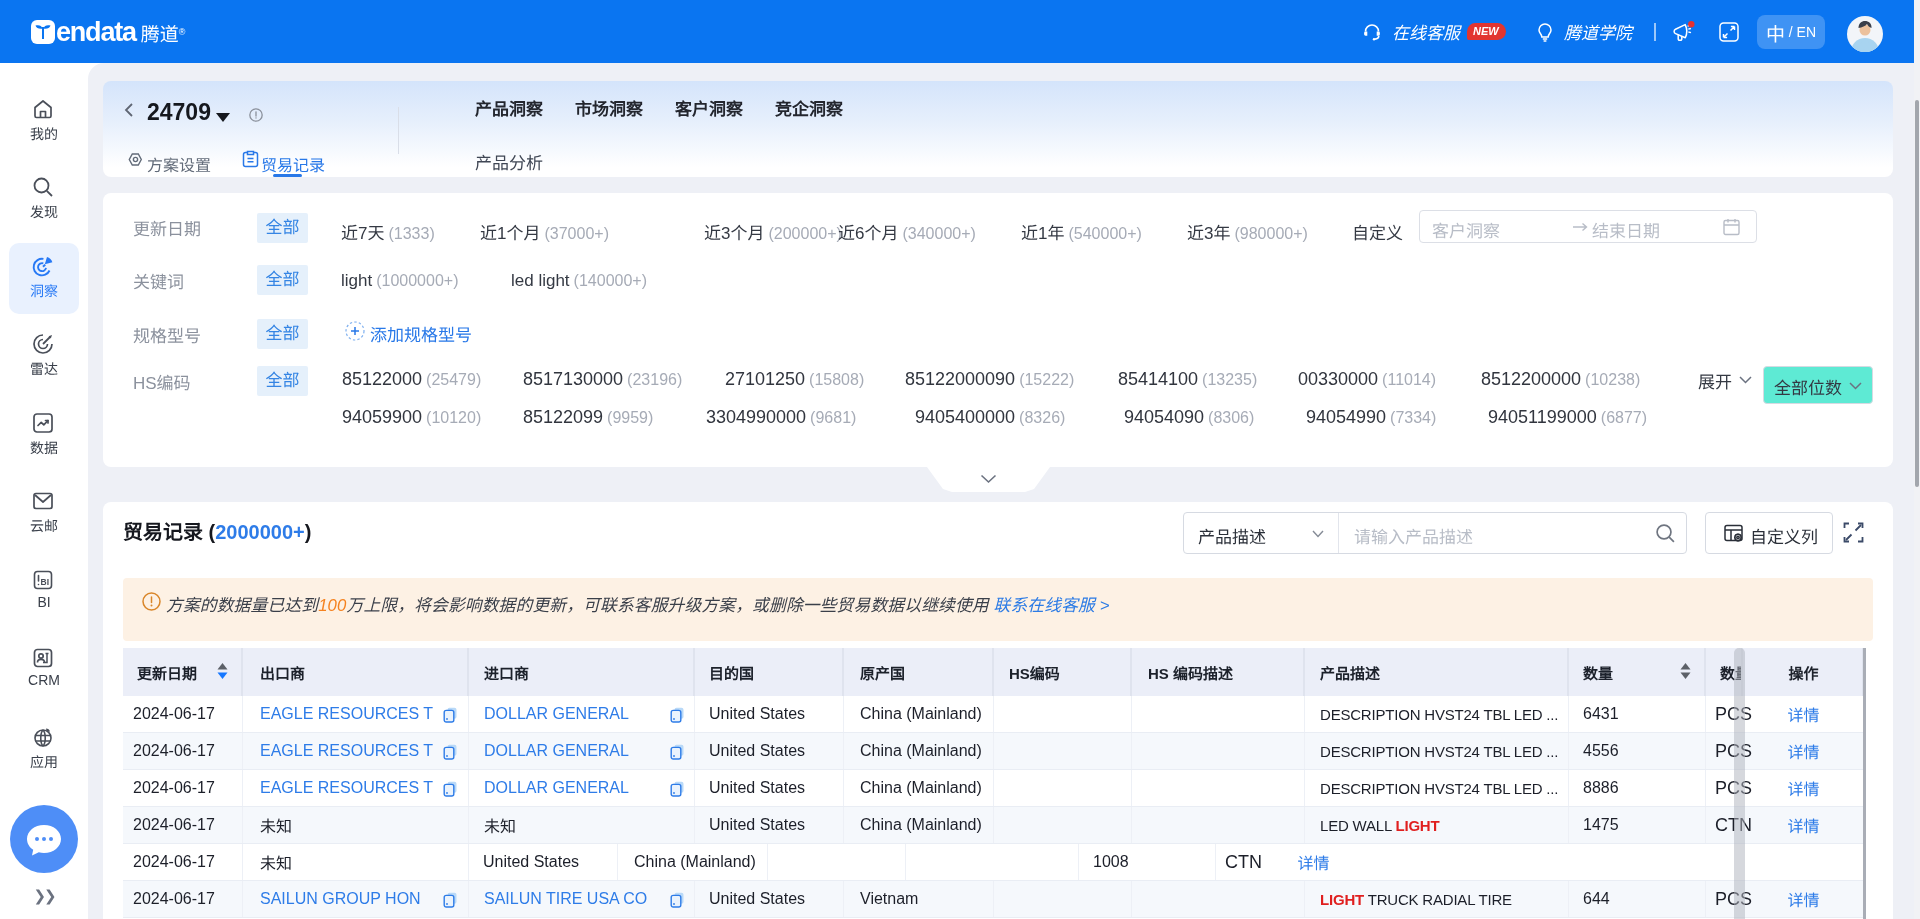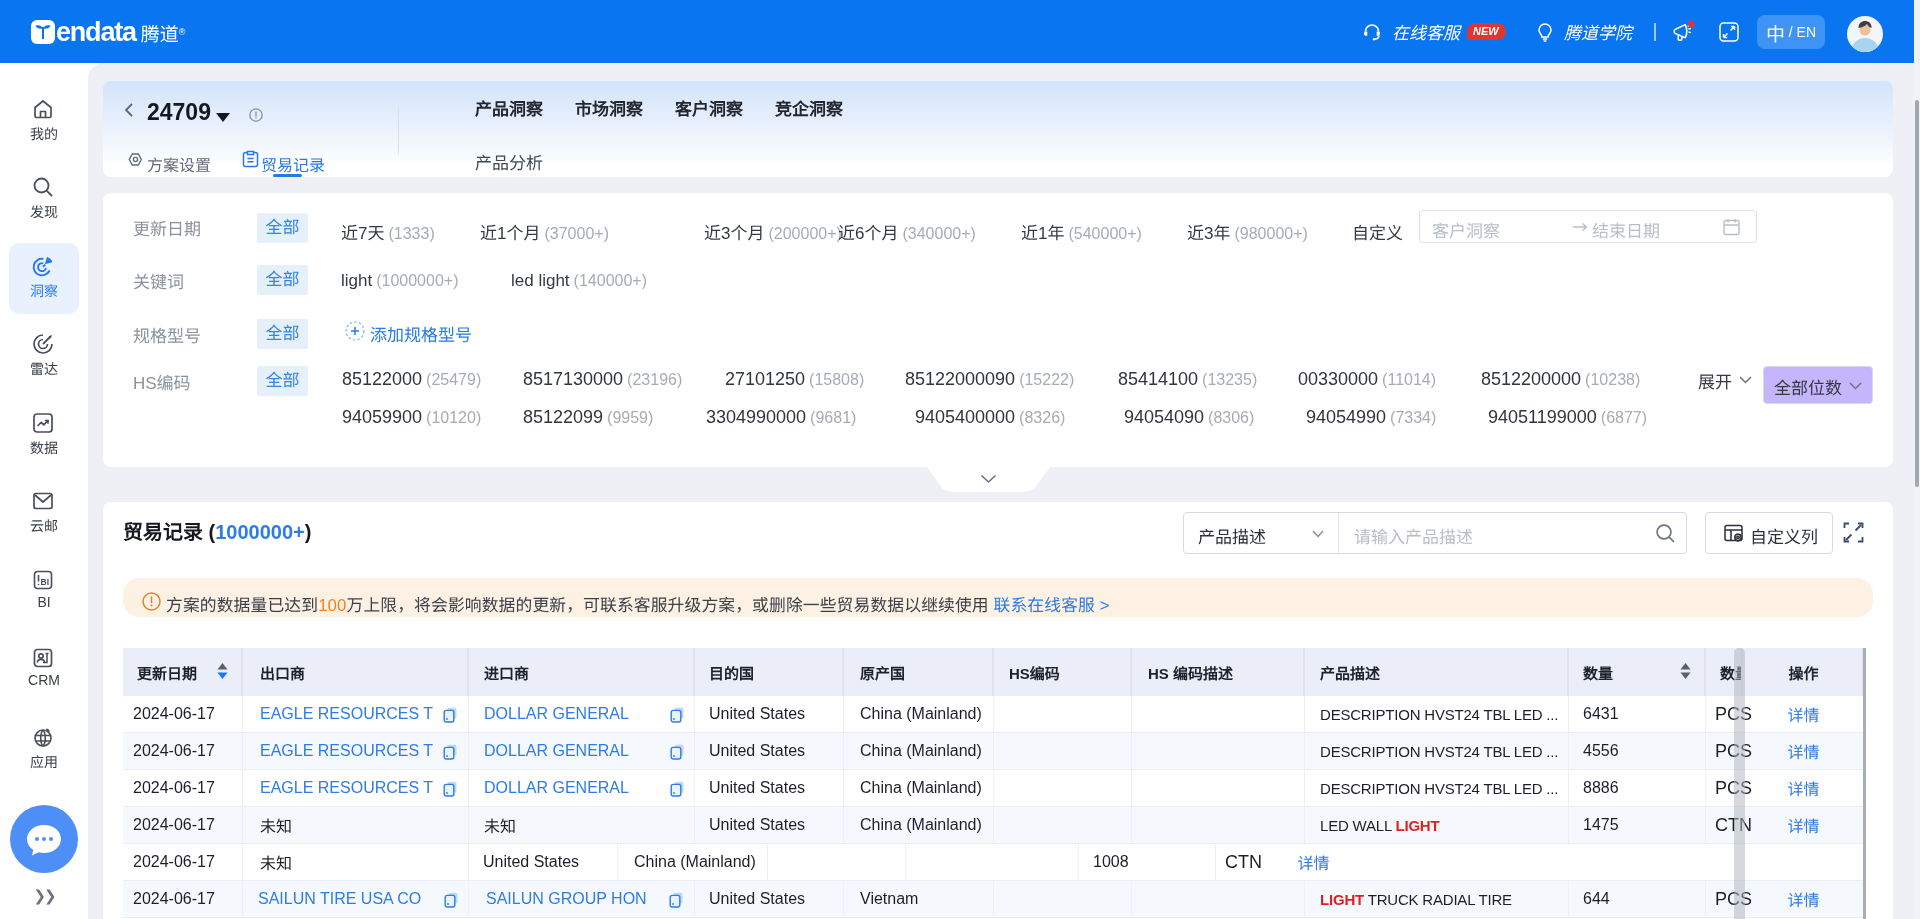--- a/index.html
+++ b/index.html
@@ -382,34 +382,34 @@
     </div>
   <div class="f-row" style="left:1385px; top:214px;">
       <span class="hs-num">94051199000</span>
       <span class="cnt">(6877)</span>
     </div>
 
   <div class="abs" style="left:1595px; top:175px; font-size:17px; color:#343943;">展开</div>
   <svg class="abs" style="left:1636px; top:183px" width="13" height="8" viewBox="0 0 13 8" fill="none" stroke="#6b7280" stroke-width="1.5">
       <path d="M1 1 L6.5 6.5 L12 1"></path>
     </svg>
-  <div class="abs" style="left:1660px; top:173px; width:110px; height:38px; border:1px solid #d6dae2; border-radius:4px; background:#c4b5fd;">
+  <div class="abs" style="left:1660px; top:173px; width:110px; height:38px; border:1px solid #d6dae2; border-radius:4px; background:#5eead4;">
     <span class="abs" style="left:10px; top:7px; font-size:17px; color:#343943;">全部位数</span>
     <svg class="abs" style="left:85px; top:15px" width="13" height="8" viewBox="0 0 13 8" fill="none" stroke="#6b7280" stroke-width="1.5">
         <path d="M1 1 L6.5 6.5 L12 1"></path>
       </svg>
   </div>
 
   <div class="abs" style="left:824px; top:274px; width:123px; height:25px; background:#fff; clip-path:polygon(0 0, 123px 0, 107px 22px, 98px 25px, 25px 25px, 16px 22px);"></div>
   <svg class="abs" style="left:877px; top:281px" width="17" height="10" viewBox="0 0 17 10" fill="none" stroke="#6b7280" stroke-width="1.6">
       <path d="M1.5 1.5 L8.5 8 L15.5 1.5"></path>
     </svg>
 </div>
 <div class="card" id="card-table">
-  <div class="abs" style="left:20px; top:14px; font-size:20px; font-weight:bold; color:#16181f;">贸易记录 <span style="font-weight:bold">(</span><span style="color:#2e7ce8">1000000+</span><span>)</span></div>
+  <div class="abs" style="left:20px; top:14px; font-size:20px; font-weight:bold; color:#16181f;">贸易记录 <span style="font-weight:bold">(</span><span style="color:#2e7ce8">2000000+</span><span>)</span></div>
 
   <div class="abs" style="left:1080px; top:10px; width:504px; height:42px; border:1px solid #d6dae2; border-radius:4px; background:#fff;">
     <span class="abs" style="left:14px; top:10px; font-size:17px; color:#2a2f38;">产品描述</span>
     <svg class="abs" style="left:128px; top:17px" width="12" height="8" viewBox="0 0 12 8" fill="none" stroke="#858b96" stroke-width="1.4">
         <path d="M1 1 L6 6.5 L11 1"></path>
       </svg>
     <div class="abs" style="left:154px; top:0; width:1px; height:40px; background:#e2e5ec;"></div>
     <span class="abs" style="left:170px; top:10px; font-size:17px; color:#b8bdc7;">请输入产品描述</span>
     <svg class="abs" style="left:471px; top:10px" width="21" height="21" viewBox="0 0 20 20" fill="none" stroke="#6f7580" stroke-width="1.6">
         <circle cx="8.6" cy="8.6" r="6.6"></circle>
@@ -425,21 +425,21 @@
         <circle cx="14" cy="13.5" r="1.2"></circle>
         <path d="M14 9.6 v1.2 M14 16.2 v1.2 M10.2 13.5 h1.2 M16.6 13.5 h1.2 M11.3 10.8 l.9.9 M15.8 15.3 l.9.9 M16.7 10.8 l-.9.9 M12.2 15.3 l-.9.9" stroke-width="1.2"></path>
       </svg>
     <span class="abs" style="left:44px; top:10px; font-size:17px; color:#2a2f38;">自定义列</span>
   </div>
   <svg class="abs" style="left:1740px; top:20px" width="21" height="21" viewBox="0 0 21 21" fill="none" stroke="#3b4a68" stroke-width="1.8">
       <path d="M1.5 6 V1.5 H6 M15 1.5 h4.5 V6 M19.5 15 v4.5 H15 M6 19.5 H1.5 V15"></path>
       <path d="M12.5 8.5 L18 3 M8.5 12.5 L3 18"></path>
     </svg>
 
-  <div class="abs" style="left:20px; top:76px; width:1750px; height:39px; background:#fdf1e4; border-radius:16px;">
+  <div class="abs" style="left:20px; top:76px; width:1750px; height:63px; background:#fdf1e4; border-radius:4px;font-style:italic;">
     <svg class="abs" style="left:19px; top:14px" width="19" height="19" viewBox="0 0 19 19" fill="none" stroke="#d9862a" stroke-width="1.5">
         <circle cx="9.5" cy="9.5" r="8.5"></circle>
         <path d="M9.5 5 v5.5" stroke-linecap="round"></path>
         <circle cx="9.5" cy="13.5" r="1" fill="#d9862a" stroke="none"></circle>
       </svg>
     <div class="abs" style="left:43px; top:14px; font-size:16.8px; color:#3a3f49; white-space:nowrap; letter-spacing:0.12px;">方案的数据量已达到<span style="color:#f5821f">100</span>万上限，将会影响数据的更新，可联系客服升级方案，或删除一些贸易数据以继续使用 <span style="color:#2c7be5">联系在线客服 &gt;</span></div>
   </div>
 
   <div class="thead">
     <div class="th" style="width:120px; padding-left:14px;">更新日期</div>
@@ -587,30 +587,30 @@
     <div class="td c6"></div>
     <div class="td c7"></div>
     <div class="td c9">1008</div>
     <div class="td c10">CTN</div>
     <div class="td c11">
         <span class="blue">详情</span>
       </div>
   </div>
   <div class="trow alt" style="top:379px">
     <div class="td c1">2024-06-17</div>
+    <div class="td c2">
+        <span class="blue">SAILUN GROUP HON</span>
+        <svg class="cpy" width="15" height="16" viewBox="0 0 15 16">
+          <rect x="4.5" y="0.8" width="9" height="11" rx="2" fill="#b9d9f8"></rect>
+          <rect x="1.2" y="3.4" width="9.6" height="11.6" rx="2" fill="#eaf3fd" stroke="#2e7ce8" stroke-width="1.4"></rect>
+          <circle cx="4" cy="12" r="0.9" fill="#2e7ce8"></circle>
+        </svg>
+      </div>
     <div class="td c3">
         <span class="blue">SAILUN TIRE USA CO</span>
-        <svg class="cpy" width="15" height="16" viewBox="0 0 15 16">
-          <rect x="4.5" y="0.8" width="9" height="11" rx="2" fill="#b9d9f8"></rect>
-          <rect x="1.2" y="3.4" width="9.6" height="11.6" rx="2" fill="#eaf3fd" stroke="#2e7ce8" stroke-width="1.4"></rect>
-          <circle cx="4" cy="12" r="0.9" fill="#2e7ce8"></circle>
-        </svg>
-      </div>
-    <div class="td c2">
-        <span class="blue">SAILUN GROUP HON</span>
         <svg class="cpy" width="15" height="16" viewBox="0 0 15 16">
           <rect x="4.5" y="0.8" width="9" height="11" rx="2" fill="#b9d9f8"></rect>
           <rect x="1.2" y="3.4" width="9.6" height="11.6" rx="2" fill="#eaf3fd" stroke="#2e7ce8" stroke-width="1.4"></rect>
           <circle cx="4" cy="12" r="0.9" fill="#2e7ce8"></circle>
         </svg>
       </div>
     <div class="td c4">United States</div>
     <div class="td c5">Vietnam</div>
     <div class="td c6"></div>
     <div class="td c7"></div>

